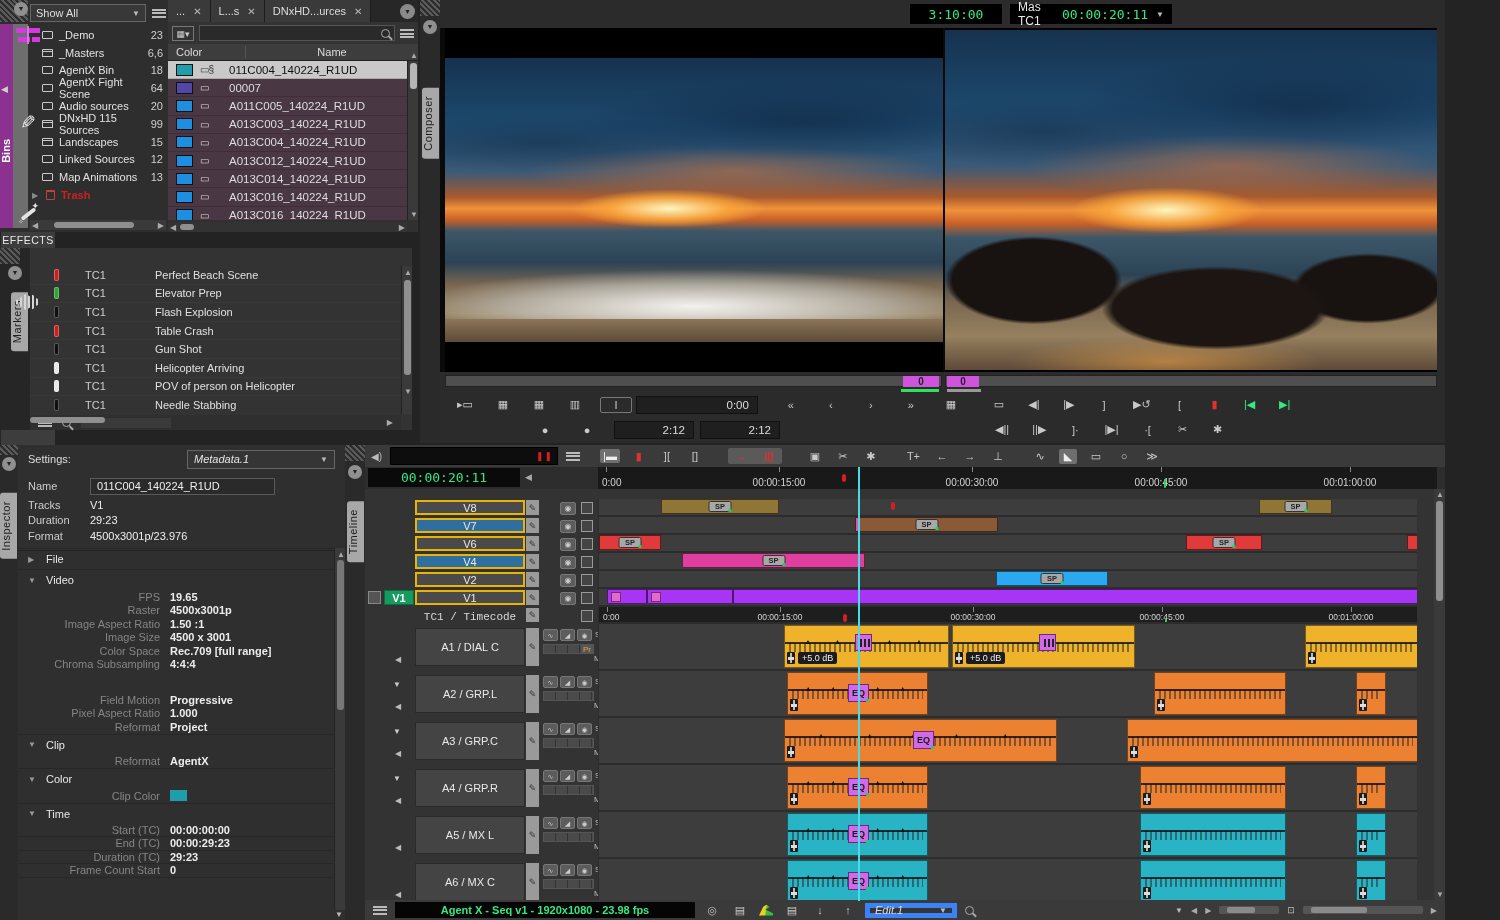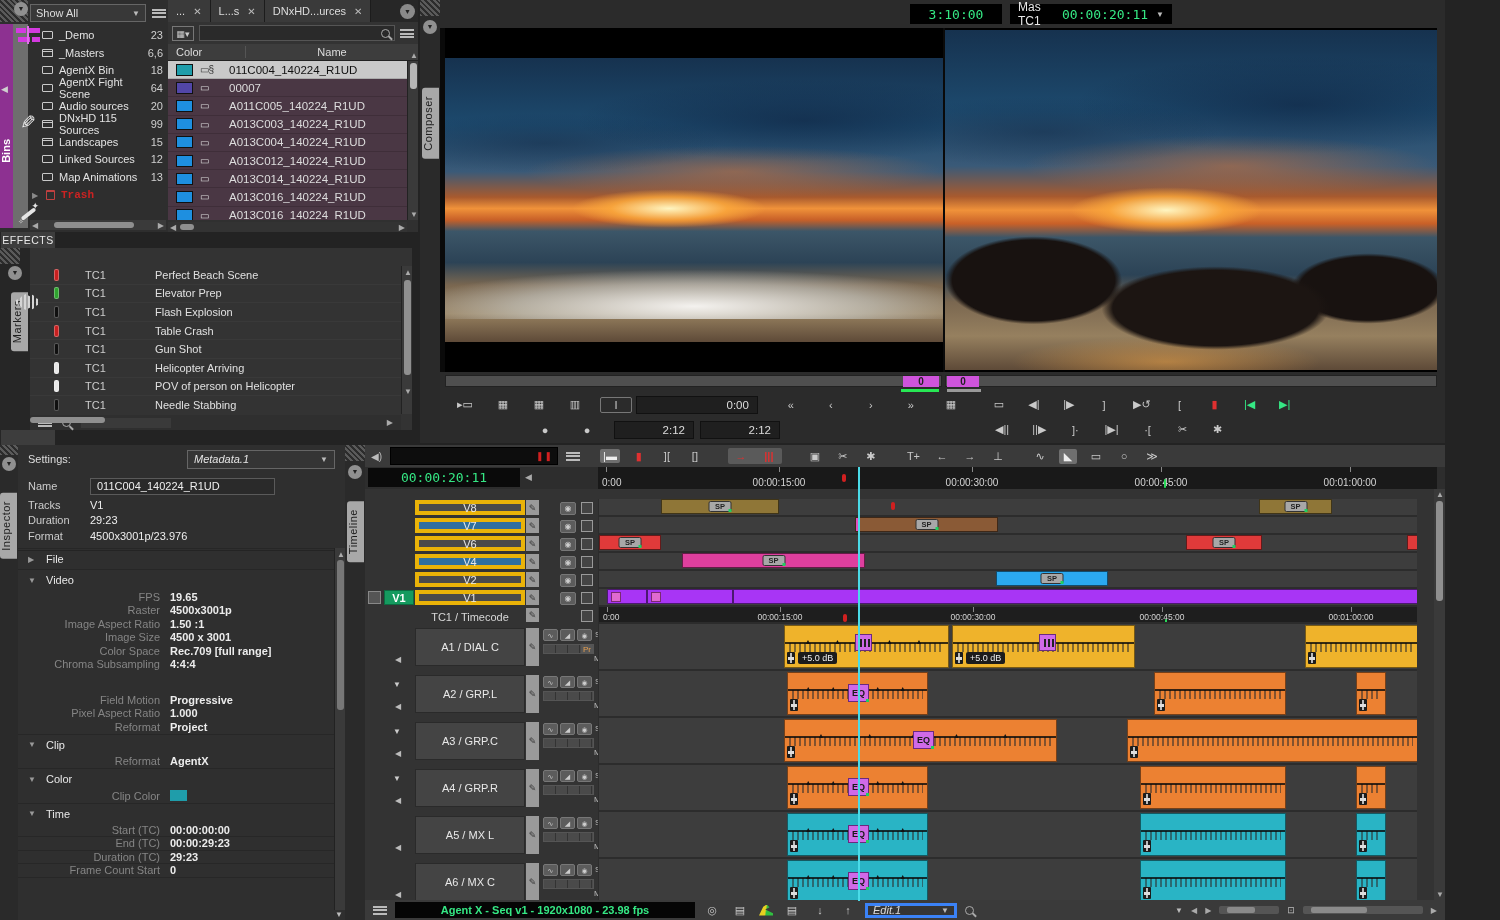--- a/index.html
+++ b/index.html
@@ -52,21 +52,21 @@
 .showall { flex:1; height:18px; border:1px solid #666; background:#383838; display:flex; align-items:center;
   padding:0 5px; justify-content:space-between; }
 #bins-list { position:absolute; left:30px; top:26px; right:2px; bottom:14px; overflow:hidden; }
 .brow { display:flex; align-items:center; height:17.8px; gap:6px; padding-left:12px; }
 .binico { width:11px; height:8px; border:1.5px solid #c9c9c9; border-radius:1px; flex:none; }
 .binico.open { border-top:3px double #c9c9c9; }
 .bname { flex:1; color:#e2e2e2; }
 .bcount { color:#cfcfcf; padding-right:3px; }
 .trash-caret { color:#8a8a8a; font-size:8px; width:8px; margin-left:-10px; }
 .trashico { width:9px; height:10px; border:1.5px solid #c04040; border-top:2px solid #c04040; border-radius:1px; flex:none; }
-.trash-label { color:#cc2222; font-weight:bold;font-family:Liberation Mono, monospace; }
+.trash-label { color:#cc2222; font-weight:bold; }
 #bins .hscroll { left:30px; right:2px; bottom:2px; }
 #bins .hthumb { left:24px; width:80px; }
 
 
 #cliplist { left:168px; top:0; width:250px; height:232px; background:#303030; }
 #cl-tabs { display:flex; height:22px; background:#272727; align-items:stretch; }
 .cl-tab { display:flex; align-items:center; gap:8px; padding:0 8px; border-right:1px solid #1c1c1c;
   background:#3a3a3a; color:#ddd; }
 .cl-tab .x { color:#bbb; font-size:10px; }
 .cl-tabfill { flex:1; background:#272727; }
@@ -229,32 +229,32 @@
 .rmarker { position:absolute; top:7px; width:4px; height:8px; border-radius:2px; }
 #tl-tracks { position:absolute; left:20px; top:44px; width:1052px; height:412px; overflow:hidden; }
 .trow { display:flex; }
 .thead { width:233px; flex:none; display:flex; align-items:center; position:relative; background:#333; }
 .tlane { width:819px; flex:none; position:relative; background:#3d3d3d; border-bottom:2px solid #2c2c2c;
   border-left:1px solid #2c2c2c; overflow:hidden; }
 .vrow .thead, .vrow { height:18px; }
 .tcrow2 .thead, .tcrow2 { height:17px; }
 .arow .thead, .arow { height:47px; }
 .namecell { position:absolute; left:50px; width:110px; top:1px; bottom:2px; background:#4a4a4a;
-  display:flex; align-items:center; justify-content:center; color:#e8e8e8; border:4px solid #eab308; }
+  display:flex; align-items:center; justify-content:center; color:#e8e8e8; border:2px solid #eab308; }
 .namecell.sel { background:#2f6f9f; }
 .pencilcol { position:absolute; left:161px; width:13px; top:1px; bottom:2px; background:#9a9a9a;
   color:#333; font-size:9px; display:flex; align-items:center; justify-content:center; }
 .monbtn { position:absolute; left:195px; width:16px; height:13px; background:#5c5c5c; border:1px solid #777;
   border-radius:2px; color:#ccc; font-size:8px; text-align:center; line-height:12px; }
 .chkbtn { position:absolute; left:216px; width:12px; height:12px; border:1px solid #999; background:#444; }
 .patchbox { position:absolute; left:3px; top:2px; width:13px; height:13px; border:1px solid #888; background:#555; }
 .patchgreen { position:absolute; left:19px; top:1px; width:30px; height:15px; background:#159a5f; color:#fff;
   display:flex; align-items:center; justify-content:center; font-weight:bold; border:1px solid #0c6b41; }
 .tcnamecell { position:absolute; left:50px; width:110px; top:5px; bottom:2px; display:flex; align-items:center;
-  justify-content:center; color:#d8d8d8; }
+  justify-content:center; color:#d8d8d8;font-family:Liberation Mono, monospace; }
 .aexp { position:absolute; left:28px; top:9px; color:#ccc; font-size:8px; }
 .aspk { position:absolute; left:30px; bottom:7px; color:#bbb; font-size:8px; }
 .anamecell { position:absolute; left:50px; width:110px; top:4px; height:38px; background:#444;
   display:flex; align-items:center; justify-content:center; color:#e8e8e8; border:1px solid #2a2a2a; }
 .apencil { position:absolute; left:161px; width:13px; top:4px; height:38px; background:#9a9a9a; color:#333;
   font-size:9px; display:flex; align-items:center; justify-content:center; }
 .abtns { position:absolute; left:178px; top:5px; display:flex; gap:2px; }
 .abtn { width:15px; height:12px; background:#5c5c5c; border:1px solid #777; border-radius:2px; color:#ccc;
   font-size:7px; text-align:center; line-height:11px; }
 .ameter { position:absolute; left:178px; top:20px; width:51px; height:10px;
@@ -287,21 +287,21 @@
 .volbadge { position:absolute; top:8px; width:17px; height:17px; background:#d06ae8; border:1px solid #6a2a80;
   background-image:linear-gradient(90deg,transparent 4px,#222 4px 6px,transparent 6px 8px,#222 8px 10px,transparent 10px 12px,#222 12px 14px,transparent 14px);
   background-size:100% 8px; background-position:0 4px; background-repeat:no-repeat; }
 #tl-playhead { position:absolute; left:513px; top:22px; width:1.5px; height:434px; background:#4adbe8; z-index:40; }
 #tl-vscroll { position:absolute; right:0; top:44px; width:11px; bottom:20px; background:#3a3a3a; }
 #tl-vscroll .vthumb { top:12px; height:100px; left:2px; }
 #tl-bottom { position:absolute; left:20px; right:0; bottom:0; height:20px; background:#3a3a3a;
   display:flex; align-items:center; gap:8px; padding:0 8px; }
 #seq-info { width:300px; height:16px; background:#050505; display:flex; align-items:center; justify-content:center;
   font-size:11px; font-weight:bold; }
-#editsel { width:92px; height:15px; border:3px solid #3b82f6; background:#353535; display:flex; align-items:center;
+#editsel { width:92px; height:15px; border:5px solid #3b82f6; background:#353535; display:flex; align-items:center;
   justify-content:space-between; padding:0 5px; font-style:italic; color:#ddd; }
 .penico { width:14px; height:11px; background:linear-gradient(100deg,#e8d020 0 45%,#30c040 55% 100%);
   clip-path:polygon(0 100%,30% 20%,55% 0,75% 25%,45% 45%,100% 80%,100% 100%); }
 .minibar { width:60px; height:8px; background:#555; border-radius:2px; position:relative; }
 .minibar .mb { position:absolute; left:8px; top:1px; width:28px; height:6px; background:#8a8a8a; border-radius:2px; }
 </style>
 </head>
 <body>
 
 <div id="bins" class="panel">

